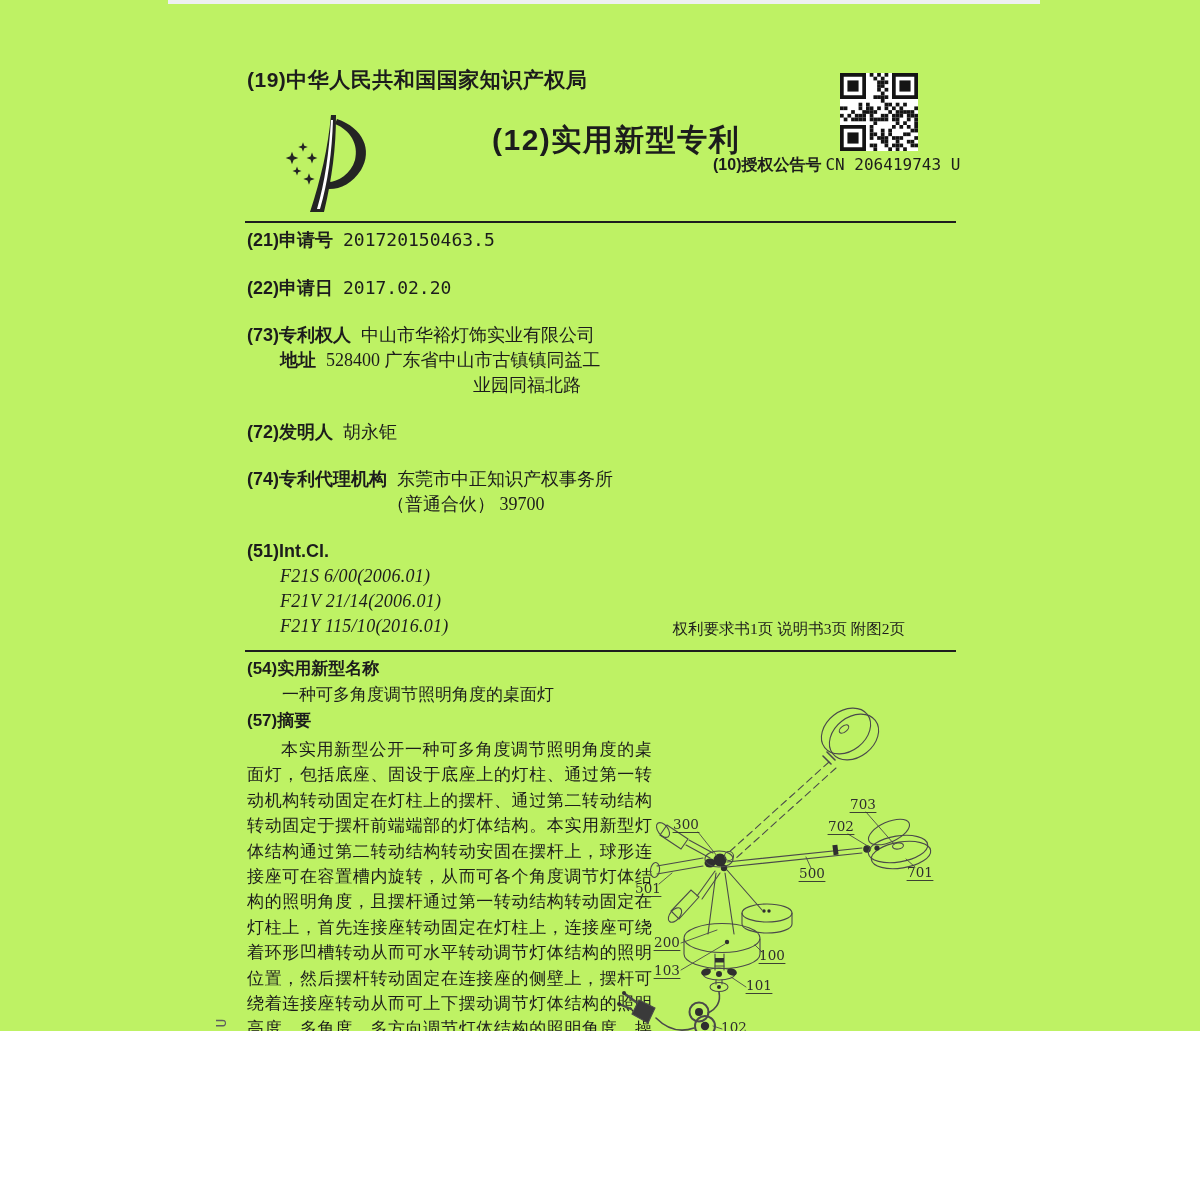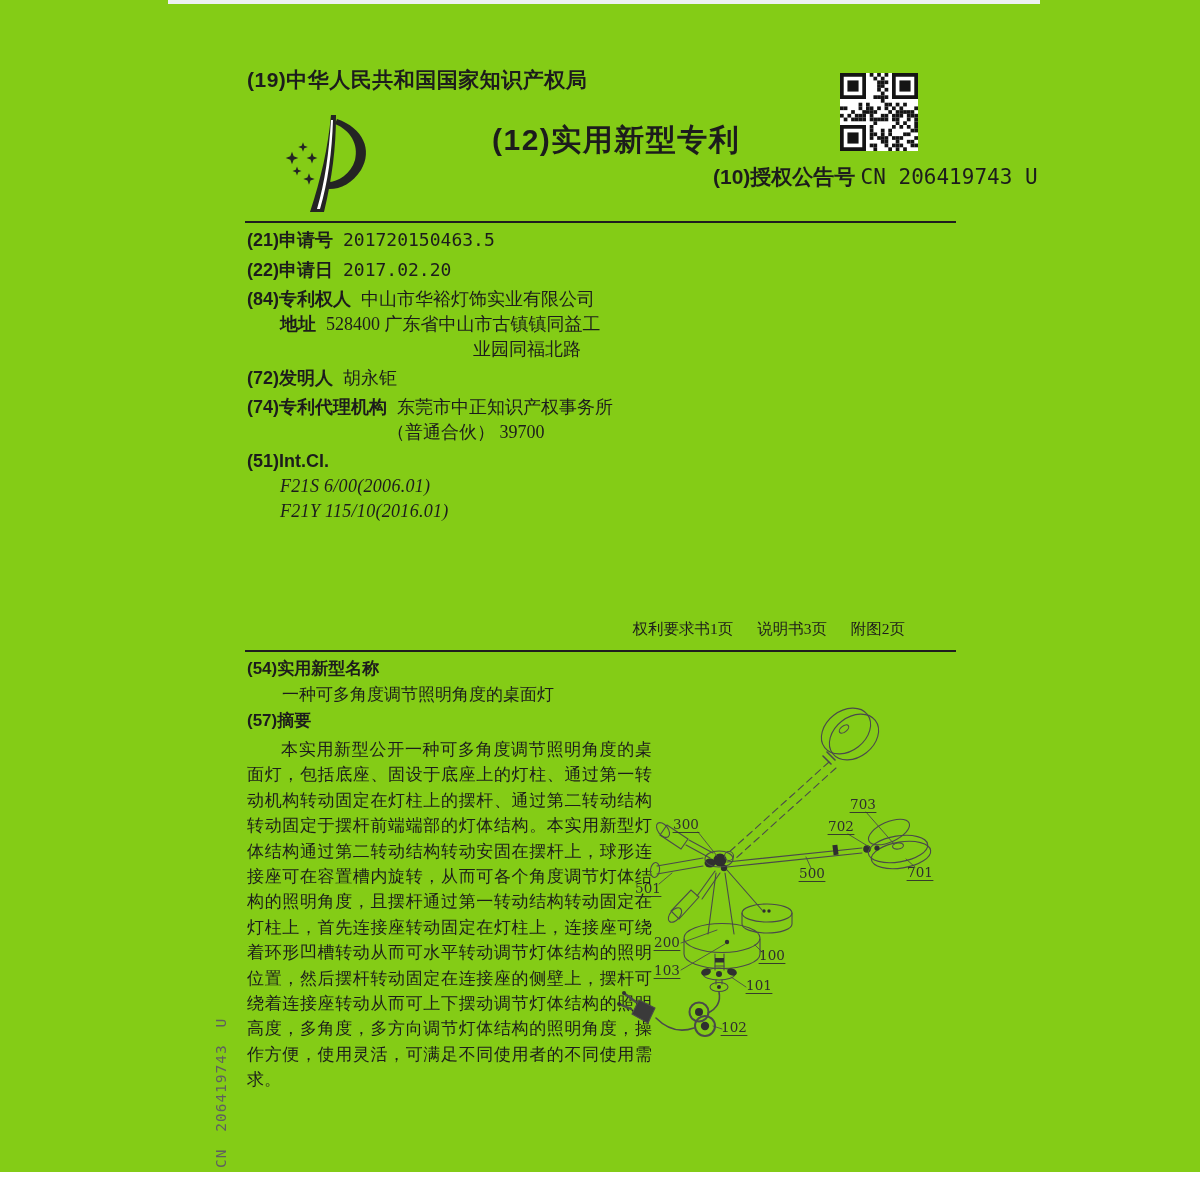--- a/index.html
+++ b/index.html
@@ -1,43 +1,43 @@
 <!DOCTYPE html>
 <html><head>
 <meta charset="utf-8">
 <style>
   html,body{margin:0;padding:0;background:#fff;}
-  .canvas{position:relative;width:1200px;height:1172px;background:#84cc16;overflow:hidden;
+  .canvas{position:relative;width:1200px;height:1031px;background:#bef264;overflow:hidden;
           font-family:"Liberation Serif","DejaVu Serif",serif;color:#1c1c1c;text-decoration:underline;}
   .page-edge{position:absolute;left:168px;top:0;width:872px;height:4px;background:#eef0f2;}
 
   .office{position:absolute;left:247px;top:66px;font-size:21px;font-weight:bold;letter-spacing:.5px;
           font-family:"Liberation Sans","DejaVu Sans",sans-serif;}
   .doctype{position:absolute;left:492px;top:120px;font-size:30px;font-weight:bold;letter-spacing:1.5px;
            font-family:"Liberation Sans","DejaVu Sans",sans-serif;}
   .logo{position:absolute;left:279px;top:112px;width:102px;height:108px;}
   .qr{position:absolute;left:840px;top:73px;width:78px;height:78px;}
 
-  .pubinfo{position:absolute;left:713px;top:164px;font-size:21px;line-height:25px;white-space:nowrap;}
+  .pubinfo{position:absolute;left:713px;top:152px;font-size:16px;line-height:25px;white-space:nowrap;}
   .pubinfo b{font-family:"Liberation Sans","DejaVu Sans",sans-serif;}
   .num{font-family:"DejaVu Sans Mono","Liberation Mono",monospace;}
 
   .rule1{position:absolute;left:245px;top:221px;width:711px;height:2.2px;background:#1e1e1e;}
   .rule2{position:absolute;left:245px;top:650px;width:711px;height:1.8px;background:#1e1e1e;}
 
   .biblio{position:absolute;left:247px;top:227px;width:480px;font-size:18px;}
   .biblio .line{line-height:25px;white-space:nowrap;}
-  .biblio .grp{margin-top:4px;}
+  .biblio .grp{margin-top:22px;}
   .biblio b{font-family:"Liberation Sans","DejaVu Sans",sans-serif;font-weight:bold;}
   .biblio .val{margin-left:10px;}
   .ind1{margin-left:33px;}
   .ipc{font-style:italic;letter-spacing:.3px;}
 
   .pagesinfo{position:absolute;left:245px;top:619px;width:660px;text-align:right;font-size:15.5px;white-space:nowrap;}
-  .pagesinfo span{margin-left:20px;}
+  .pagesinfo span{margin-left:0;}
 
   .main{position:absolute;left:247px;top:656px;width:405px;font-size:17px;}
   .main .slabel{font-family:"Liberation Sans","DejaVu Sans",sans-serif;font-weight:bold;line-height:26px;}
   .main .titleline{padding-left:35px;line-height:26px;}
   .abstract{margin:3px 0 0 0;text-align:justify;text-indent:2em;line-height:25.4px;font-size:17px;}
 
   .figure{position:absolute;left:615px;top:682px;}
   .fig-label{font-family:"DejaVu Serif","Liberation Serif",serif;font-size:13.5px;fill:#2e2e2e;}
 
   .sidebar-code{position:absolute;left:213px;top:1168px;transform:rotate(-90deg);transform-origin:0 0;
@@ -215,41 +215,42 @@
   <div class="rule1"></div>
 
   <div class="biblio">
     <div class="line">
       <b>(21)申请号</b><span class="val num">201720150463.5</span>
     </div>
     <div class="line grp">
       <b>(22)申请日</b><span class="val num">2017.02.20</span>
     </div>
     <div class="line grp">
-      <b>(84)专利权人</b><span class="val">中山市华裕灯饰实业有限公司</span>
+      <b>(73)专利权人</b><span class="val">中山市华裕灯饰实业有限公司</span>
     </div>
     <div class="line">
       <b class="ind1">地址</b><span class="val">528400 广东省中山市古镇镇同益工</span>
     </div>
     <div class="line" style="padding-left:80px;text-align:center;">
       <span>业园同福北路</span>
     </div>
     <div class="line grp">
       <b>(72)发明人</b><span class="val">胡永钜</span>
     </div>
     <div class="line grp">
       <b>(74)专利代理机构</b><span class="val">东莞市中正知识产权事务所</span>
     </div>
     <div class="line" style="padding-left:140px;">
       <span>（普通合伙） 39700</span>
     </div>
     <div class="line grp">
       <b>(51)Int.Cl.</b>
     </div>
     <div class="line ipc ind1">F21S 6/00(2006.01)</div>
+    <div class="line ipc ind1">F21V 21/14(2006.01)</div>
     <div class="line ipc ind1">F21Y 115/10(2016.01)</div>
   </div>
 
   <div class="pagesinfo">
     <span>权利要求书1页</span>
     <span>说明书3页</span>
     <span>附图2页</span>
   </div>
   <div class="rule2"></div>
 

